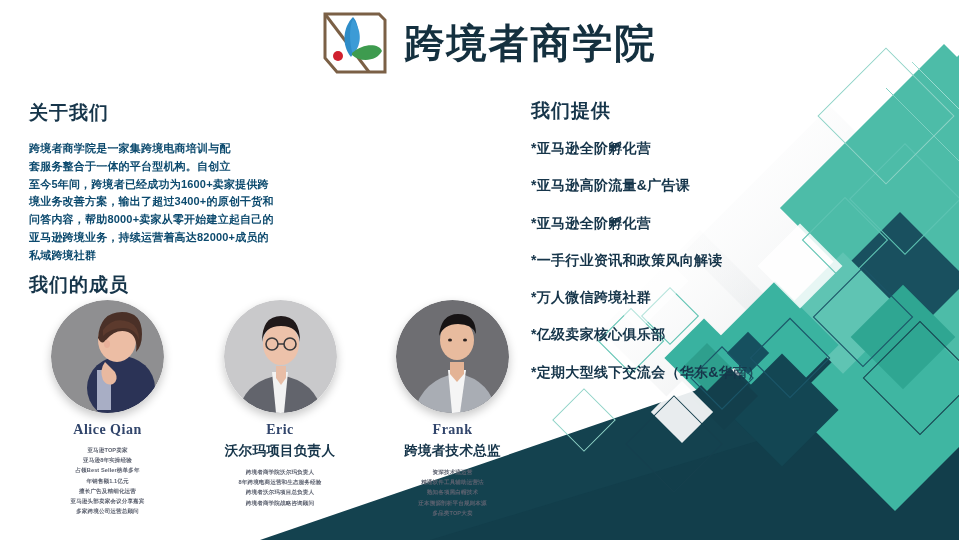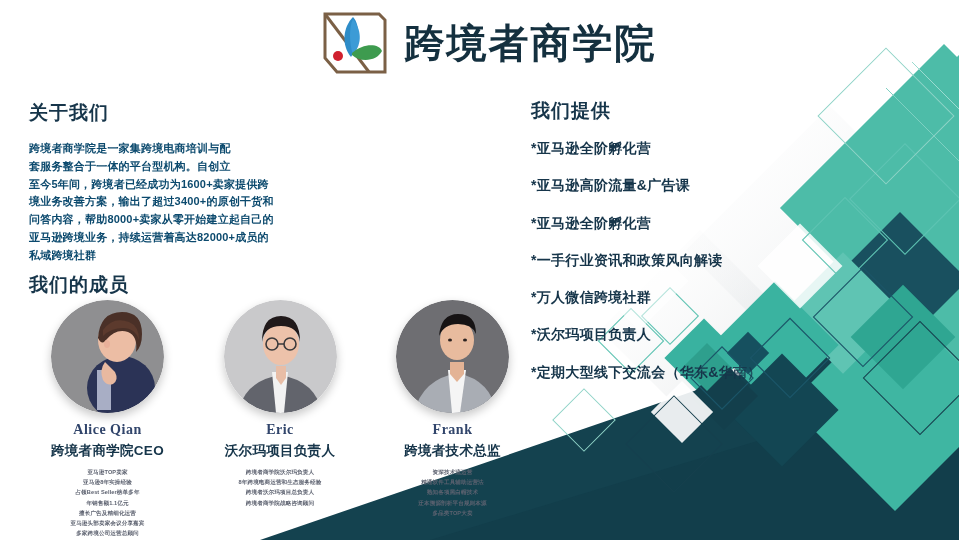--- a/index.html
+++ b/index.html
@@ -181,21 +181,20 @@
             <rect x="46" y="70" width="14" height="40" fill="#a8aec5"></rect>
             <path d="M54 62 q-6 8 -2 18 q4 6 10 4 q6 -4 2 -12 z" fill="#e8b9a0"></path>
             <ellipse cx="66" cy="40" rx="19" ry="22" fill="#ecbda4"></ellipse>
             <path d="M47 38 q2 -26 24 -26 q20 0 20 22 q0 12 -6 18 q2 -16 -8 -20 q-12 -4 -22 8 q-4 6 -8 -2 z" fill="#4a3027"></path>
             <path d="M52 30 q10 -14 26 -8 q10 4 10 18 q-4 -12 -16 -12 q-12 0 -20 8 z" fill="#5c3a2d"></path>
             <ellipse cx="56" cy="44" rx="3" ry="4" fill="#e8b09a"></ellipse>
           </g>
         </svg>
       </div>
       <div class="m-name">Alice Qian</div>
-      <div class="m-role">跨境者商学院CEO</div>
       <div class="m-desc">亚马逊TOP卖家
 亚马逊8年实操经验
 占领Best Seller榜单多年
 年销售额1.1亿元
 擅长广告及精细化运营
 亚马逊头部卖家会议分享嘉宾
 多家跨境公司运营总顾问</div>
     </div>
 
     <div class="member">
@@ -262,17 +261,17 @@
 
   </div>
 
   <div class="offers">
     <div class="sec-title">我们提供</div>
     <div class="offer-item">*亚马逊全阶孵化营</div>
     <div class="offer-item">*亚马逊高阶流量&amp;广告课</div>
     <div class="offer-item">*亚马逊全阶孵化营</div>
     <div class="offer-item">*一手行业资讯和政策风向解读</div>
     <div class="offer-item">*万人微信跨境社群</div>
-    <div class="offer-item">*沃尔玛项目负责人</div>
+    <div class="offer-item">*亿级卖家核心俱乐部</div>
     <div class="offer-item fade">*定期大型线下交流会（华东&amp;华南）</div>
   </div>
 
 </div>
 
 </body></html>

